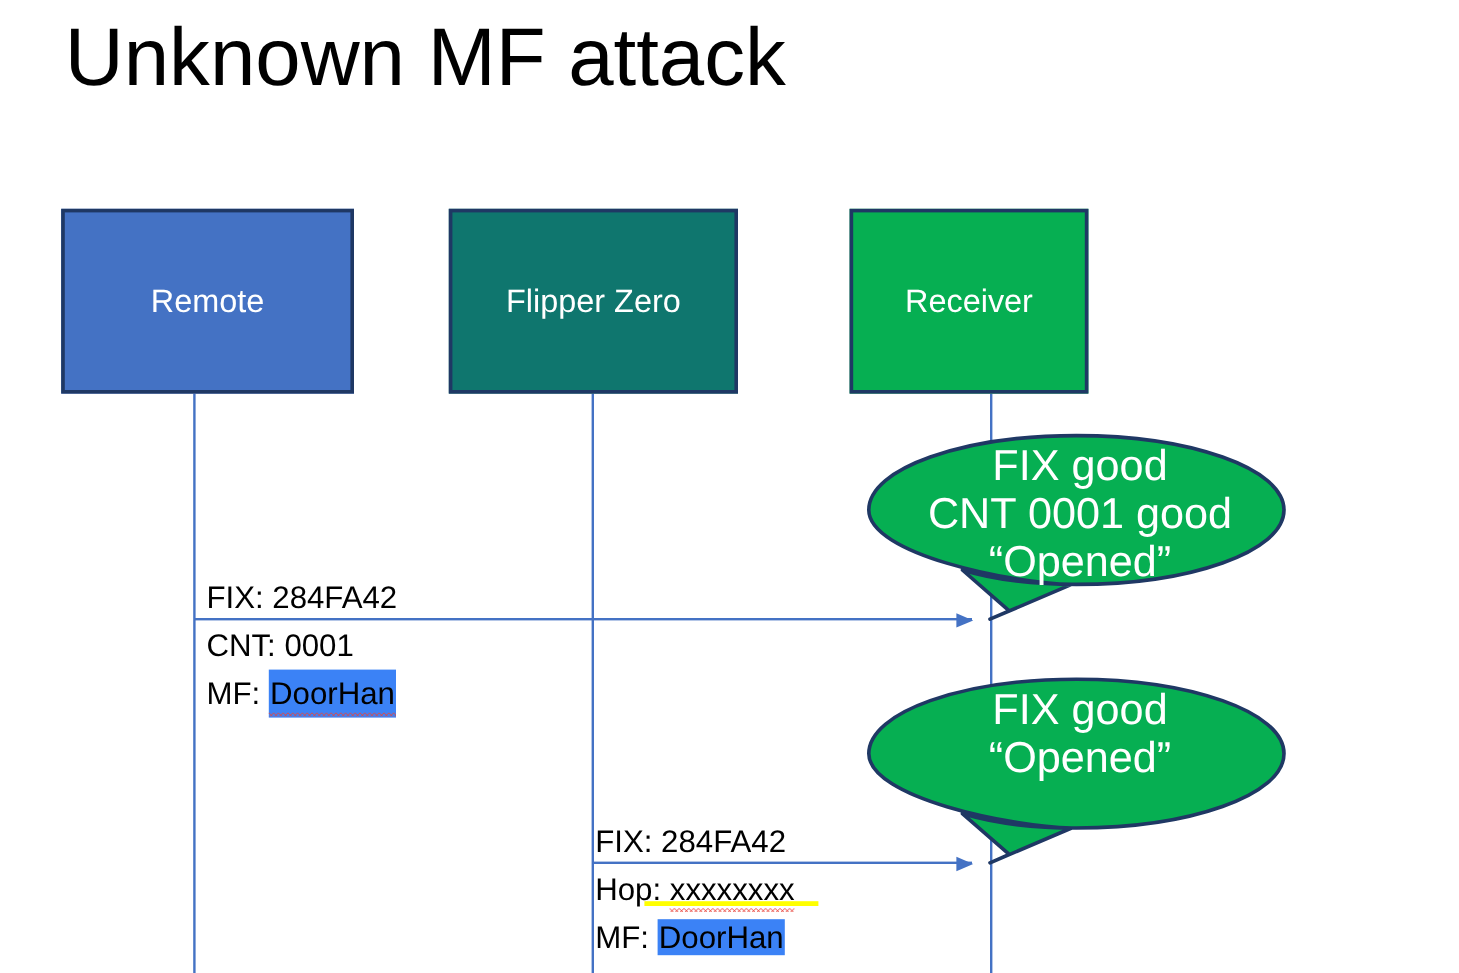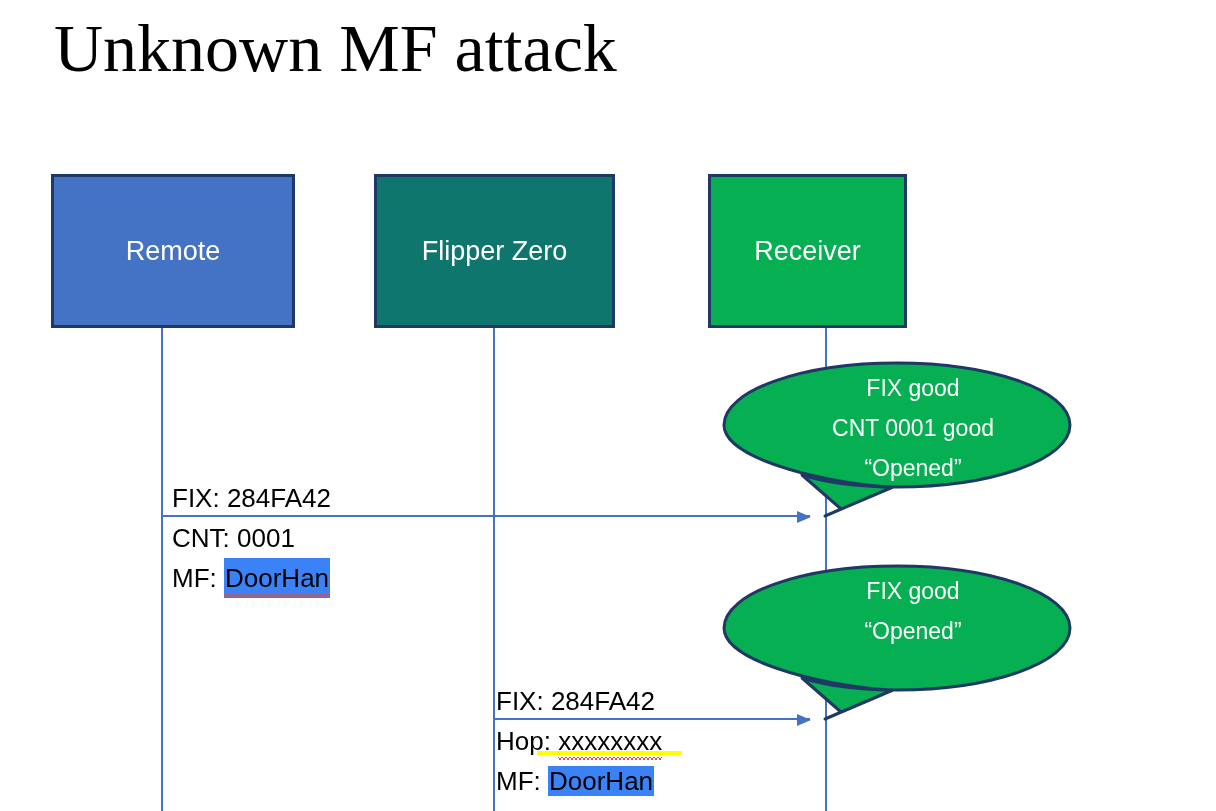--- a/index.html
+++ b/index.html
@@ -21,21 +21,21 @@
 
   
   #title {
     position: absolute;
     left: 54px;
     top: 8px;
     font-size: 68px;
     line-height: 80px;
     font-weight: 400;
     color: #000000;
-    font-family: Liberation Serif, serif;
+    font-family: Liberation Sans, sans-serif;
     font-stretch: condensed;
     letter-spacing: 0px;
     white-space: nowrap;
   }
 
   
   .actor-box {
     position: absolute;
     box-sizing: border-box;
     border: 3px solid #1F3864;
@@ -133,26 +133,26 @@
     position: absolute;
   }
   .balloon svg {
     position: absolute;
     left: 0;
     top: 0;
     overflow: visible;
   }
   .balloon-text {
     position: absolute;
-    left: 16px;
+    left: 3px;
     top: 0;
     width: 100%;
     text-align: center;
     color: #ffffff;
-    font-size: 23px;
+    font-size: 36px;
     line-height: 40px;
     pointer-events: none;
   }
   #balloon-1 { left: 723px; top: 362px; width: 348px; height: 156px; }
   #balloon-2 { left: 723px; top: 565px; width: 348px; height: 156px; }
   #balloon-1 .balloon-text { padding-top: 6px; }
   #balloon-2 .balloon-text { padding-top: 6px; }
 </style>
 </head>
 <body>

